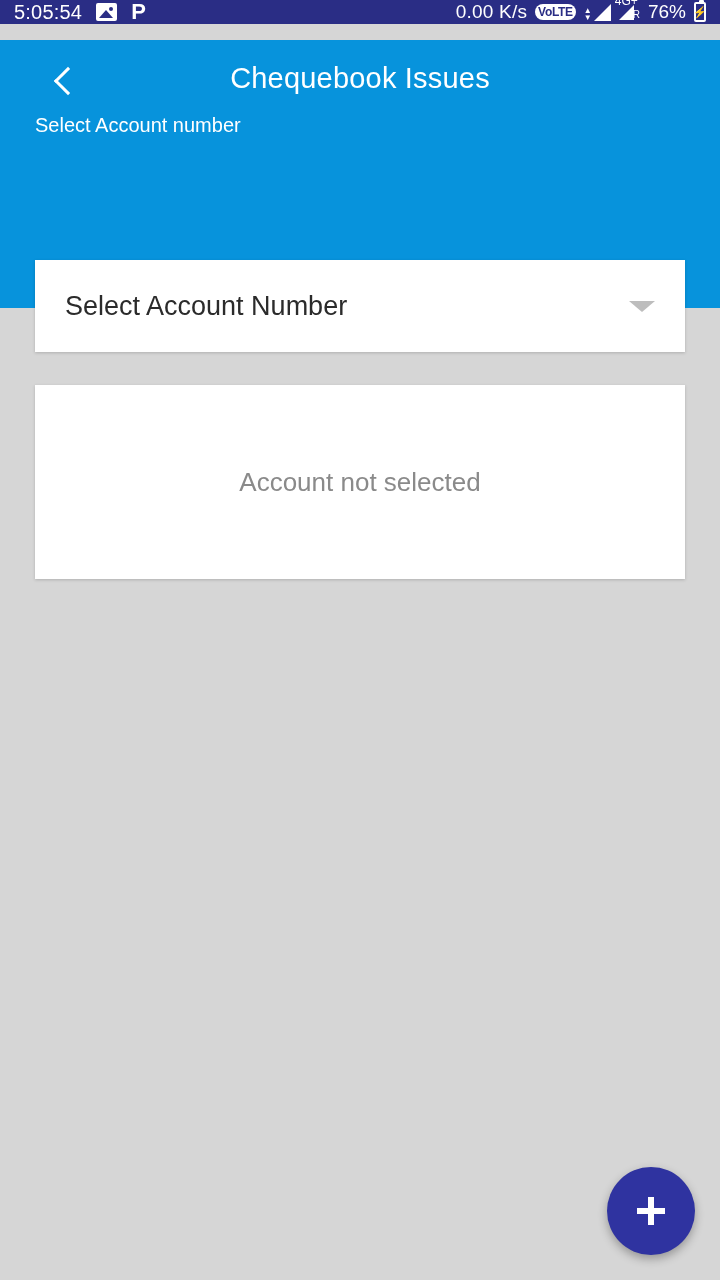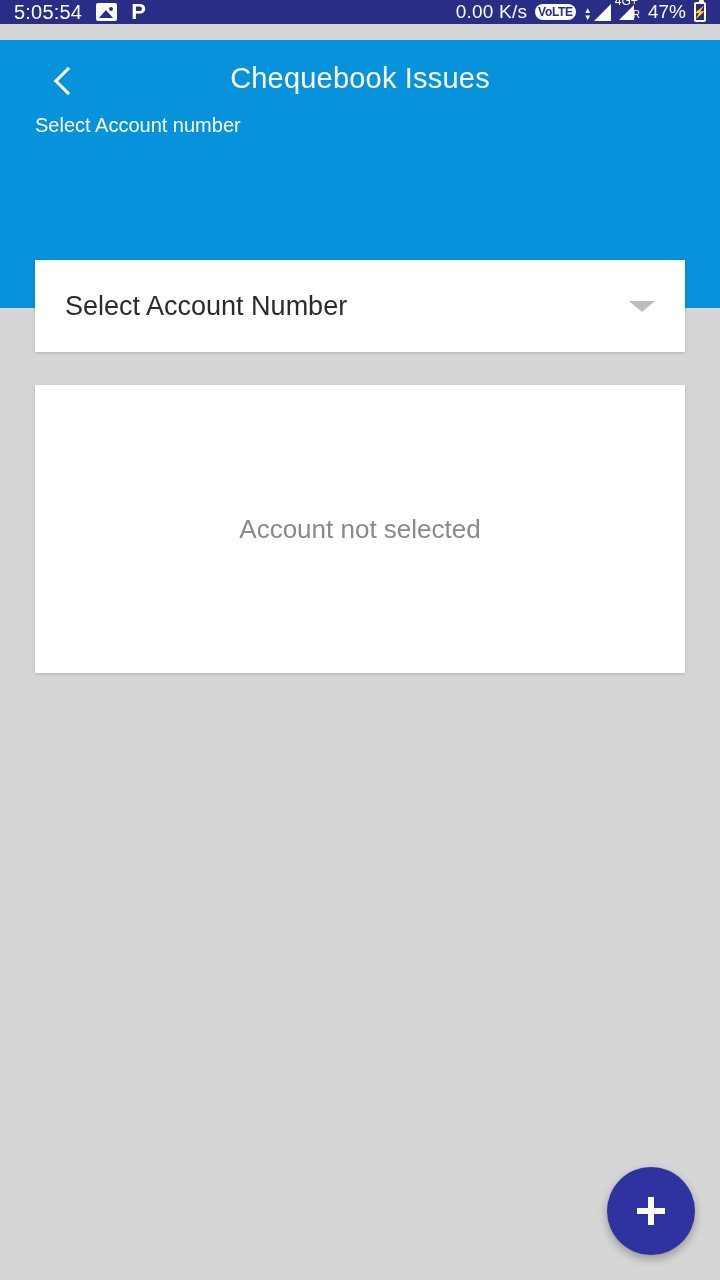--- a/index.html
+++ b/index.html
@@ -107,21 +107,21 @@
     cursor:pointer;
   }
   .select-label { font-size:27px; color:#2b2b2b; flex:1; }
   .tri-down {
     width:0; height:0;
     border-left:13px solid transparent;
     border-right:13px solid transparent;
     border-top:11px solid #bdbdbd;
   }
   .content-card {
-    left:35px; top:385px; width:650px; height:288px;
+    left:35px; top:385px; width:650px; height:194px;
     display:flex; align-items:center; justify-content:center;
   }
   .empty-msg { font-size:26px; color:#8a8a8a; }
 
   
   .fab {
     position:absolute; right:25px; bottom:25px;
     width:88px; height:88px; border-radius:50%;
     background:#2f33a0;
     display:flex; align-items:center; justify-content:center;
@@ -155,21 +155,21 @@
             <span>▼</span>
           </div>
         <div class="sig-tri">
           <span class="sig-label">4G+</span>
         </div>
       </div>
       <div class="sig-wrap">
         <div class="sig-tri2"></div>
         <span class="roam">R</span>
       </div>
-      <div class="sb-pct">47%</div>
+      <div class="sb-pct">76%</div>
       <div class="ic-batt">⚡</div>
     </div>
   </div>
 
   <div class="header">
     <div class="back-btn">
       <div class="chev-left"></div>
     </div>
     <div class="app-title">Chequebook Issues</div>
     <div class="subtitle">Select Account number</div>

